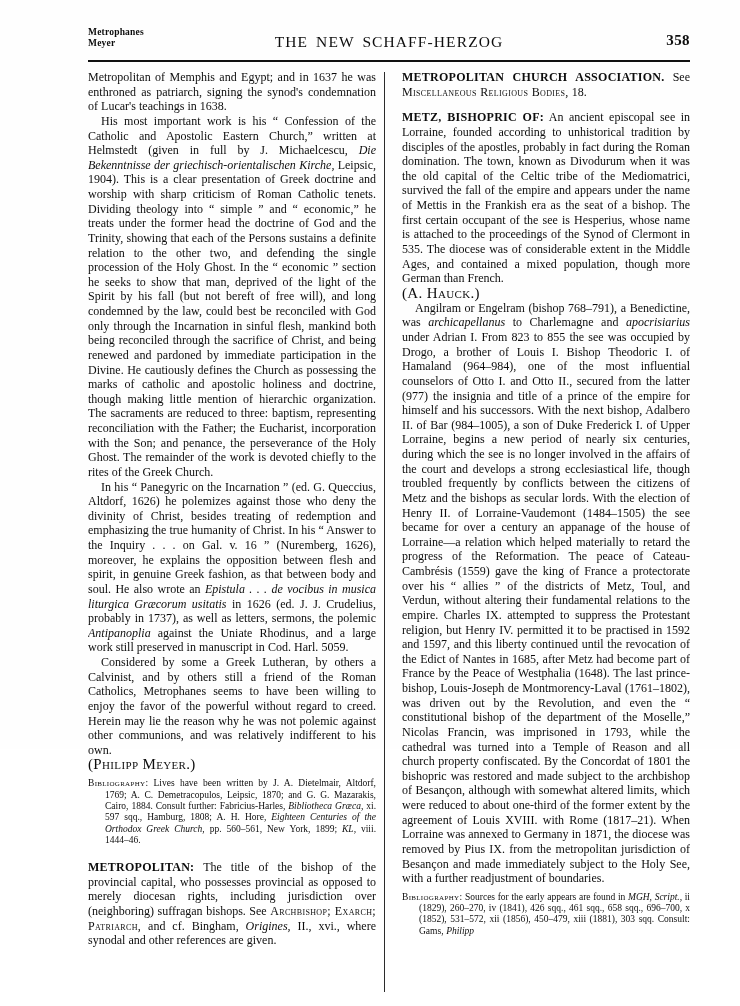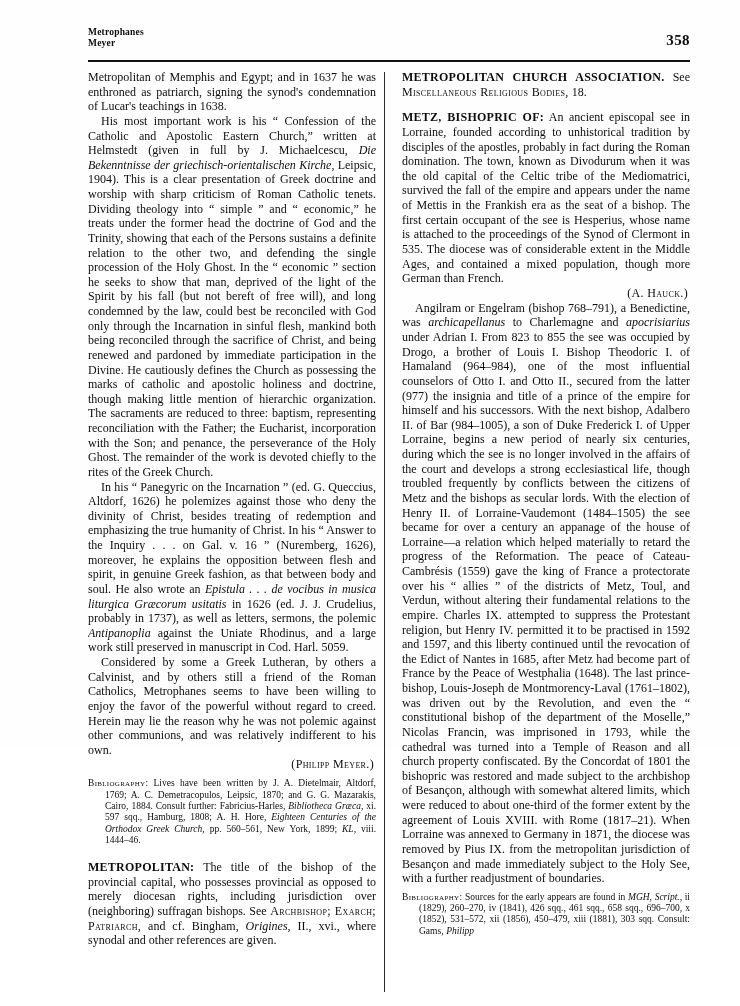--- a/index.html
+++ b/index.html
@@ -118,23 +118,22 @@
   }
 
   
   .sc {
     font-variant: small-caps;
     letter-spacing: 0.35px;
   }
 
   .byline {
     margin: 0;
-    font-size: 12px;
+    font-size: 15px;
     line-height: 15px;
-    text-align: right;
     padding-right: 2px;
   }
 
   
   .biblio {
     margin: 0;
     font-size: 9.5px;
     line-height: 11.3px;
     text-align: justify;
     padding-left: 17px;
@@ -154,20 +153,21 @@
 </head>
 <body>
 
 <div class="page">
 
   <div class="running-head">
     <div class="rh-left">
       <div>Metrophanes</div>
       <div>Meyer</div>
     </div>
+    <div class="rh-center">THE NEW SCHAFF-HERZOG</div>
     <div class="rh-right">358</div>
   </div>
   <div class="head-rule"></div>
 
   <div class="columns">
     <div class="col-rule"></div>
 
     <div class="col col-left">
 
       <p class="body cont"><span>Metropolitan of Memphis and Egypt; and in 1637 he was enthroned as patriarch, signing the synod's condemnation of Lucar's teachings in 1638.</span></p>

